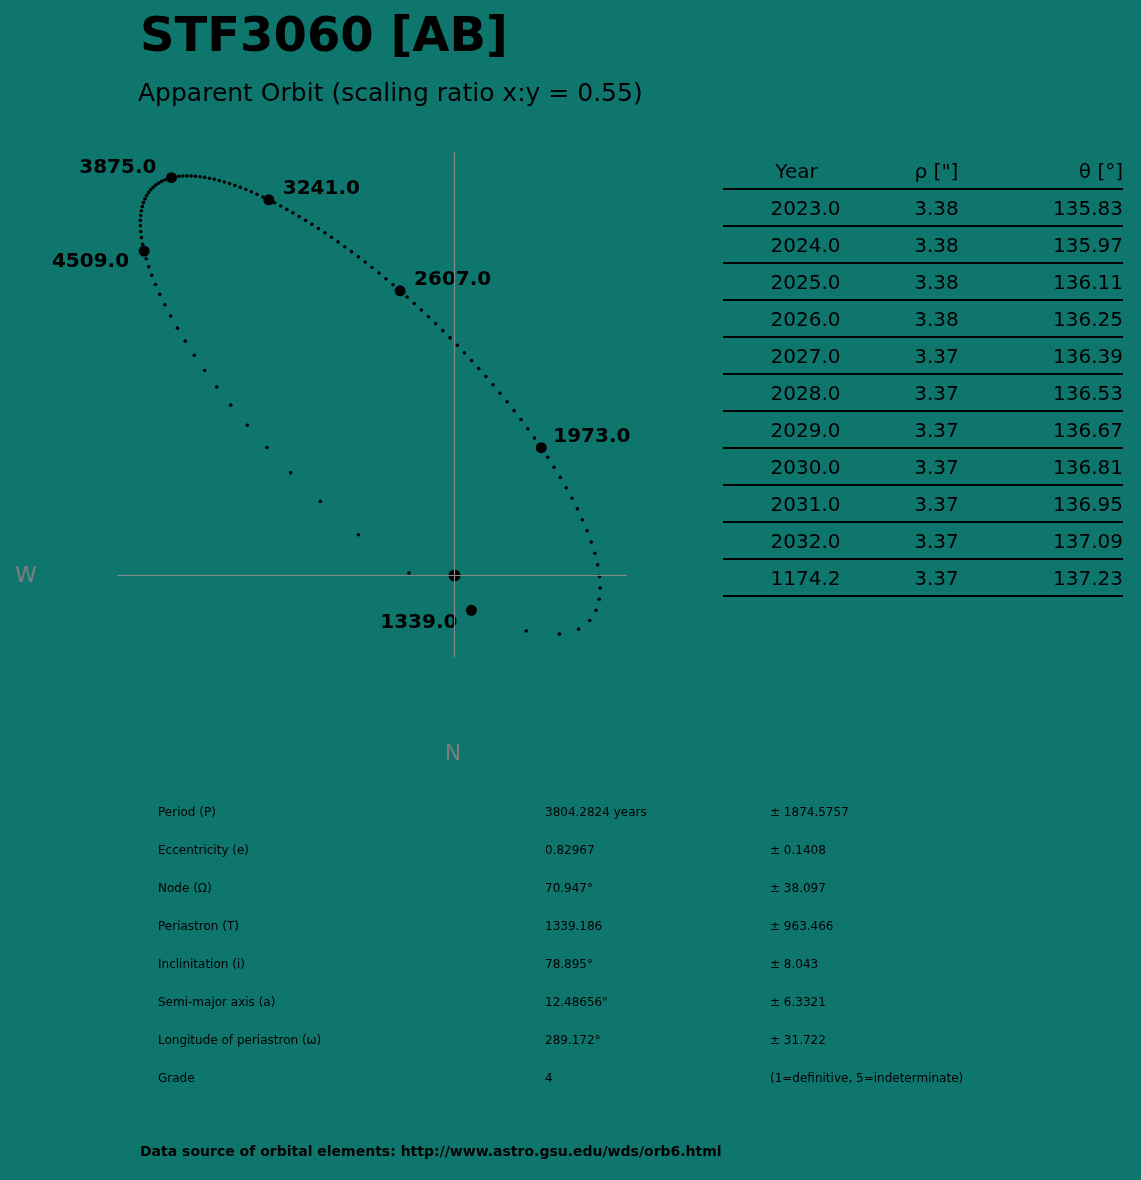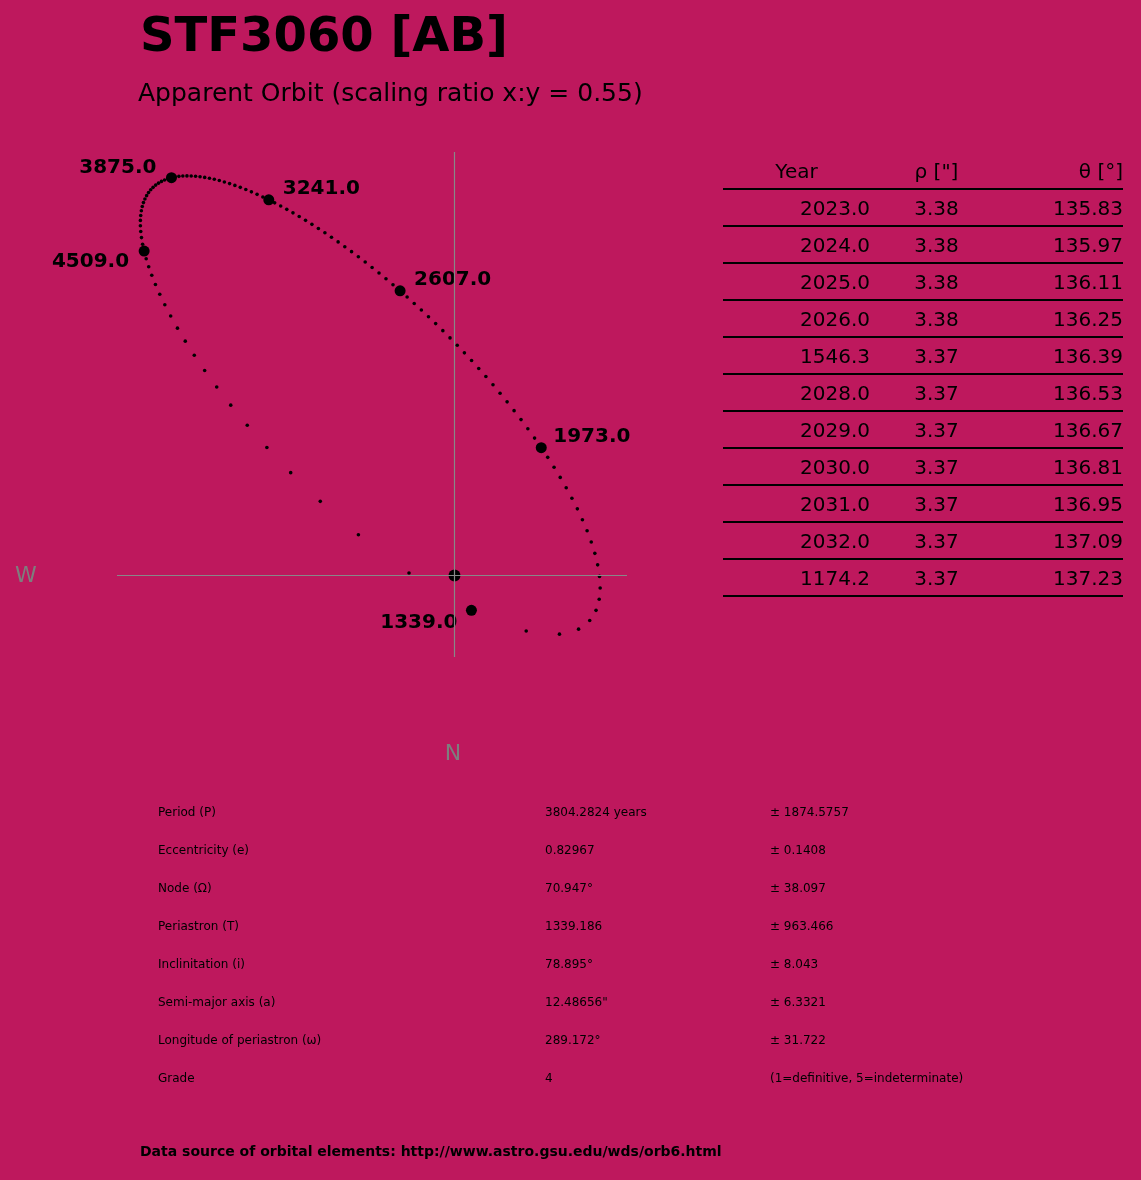--- a/index.html
+++ b/index.html
@@ -1,29 +1,29 @@
 <!DOCTYPE html>
 <html><head>
 <meta charset="utf-8">
 <style>
   html,body{margin:0;padding:0;background:#ffffff;}
-  .page{position:relative;width:1141px;height:1180px;background:#be185d;overflow:hidden;
+  .page{position:relative;width:1141px;height:1180px;background:#0f766e;overflow:hidden;
         font-family:"DejaVu Sans",sans-serif;color:#000;}
   .title{position:absolute;left:140px;top:6px;font-size:48px;font-weight:bold;white-space:nowrap;}
   .subtitle{position:absolute;left:138px;top:78px;font-size:25px;white-space:nowrap;}
   #orbit-plot{position:absolute;left:0;top:140px;width:660px;height:640px;}
   .eph-table{position:absolute;left:723px;top:153px;width:400px;border-collapse:collapse;
              font-size:20px;}
   .eph-table th,.eph-table td{height:35px;border-bottom:2px solid #000;font-weight:normal;
              padding:0;white-space:nowrap;}
   .eph-table th{vertical-align:middle;}
   .col-year{width:147px;}
   .col-rho{width:133px;}
   .col-theta{width:120px;}
-  td.cell-year{text-align:right;padding-left:18px;}
+  td.cell-year{text-align:center;padding-left:18px;}
   th.cell-year{text-align:center;}
   .cell-rho{text-align:center;}
   .cell-theta{text-align:right;padding-right:13px;}
   .elements{position:absolute;left:158px;top:793px;width:940px;}
   .element-row{display:grid;grid-template-columns:387px 225px auto;height:38px;
                align-items:center;font-size:12px;white-space:nowrap;}
   .footer{position:absolute;left:140px;top:1143px;font-size:14px;font-weight:bold;white-space:nowrap;}
   text{font-family:"DejaVu Sans",sans-serif;}
   .compass-label{font-size:22px;fill:#7e7e7e;}
   .epoch-label{font-size:20px;font-weight:bold;fill:#000;}
@@ -208,21 +208,21 @@
           <td class="cell-year">2025.0</td>
           <td class="cell-rho">3.38</td>
           <td class="cell-theta">136.11</td>
         </tr>
         <tr>
           <td class="cell-year">2026.0</td>
           <td class="cell-rho">3.38</td>
           <td class="cell-theta">136.25</td>
         </tr>
         <tr>
-          <td class="cell-year">1546.3</td>
+          <td class="cell-year">2027.0</td>
           <td class="cell-rho">3.37</td>
           <td class="cell-theta">136.39</td>
         </tr>
         <tr>
           <td class="cell-year">2028.0</td>
           <td class="cell-rho">3.37</td>
           <td class="cell-theta">136.53</td>
         </tr>
         <tr>
           <td class="cell-year">2029.0</td>

